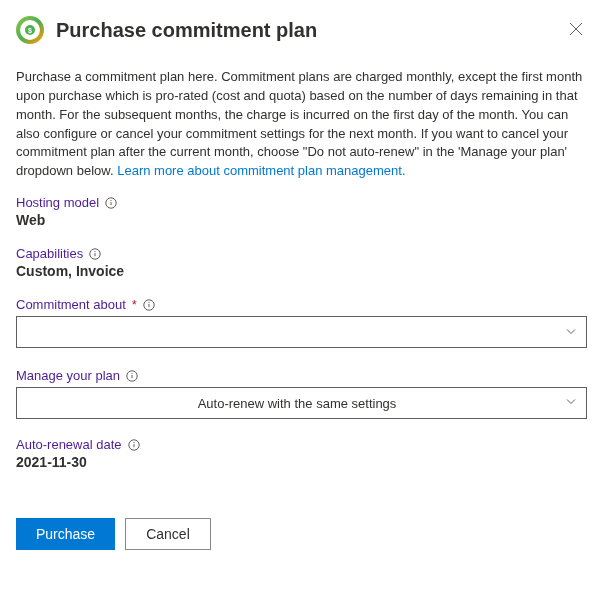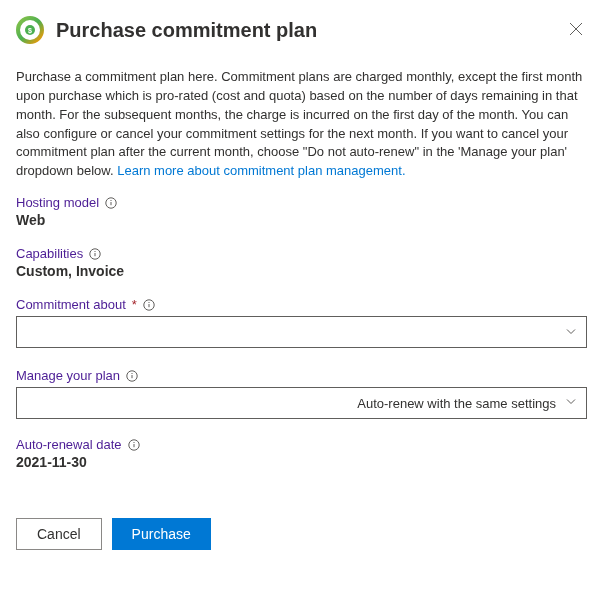--- a/index.html
+++ b/index.html
@@ -98,21 +98,21 @@
       width: 100%;
       height: 32px;
       border: 1px solid #605e5c;
       background: #ffffff;
       padding: 0 30px 0 21px;
       font-size: 13px;
       font-family: inherit;
       color: #323130;
       appearance: none;
       cursor: pointer;
-      text-align: right;
+      text-align: center;
     }
     .chevron-down {
       position: absolute;
       right: 10px;
       top: 50%;
       transform: translateY(-50%);
       pointer-events: none;
       color: #605e5c;
     }
     .footer {
@@ -253,15 +253,15 @@
           <circle cx="6" cy="6" r="5.2" fill="none" stroke="#605e5c" stroke-width="1"></circle>
           <rect x="5.5" y="5" width="1" height="3.2" fill="#605e5c"></rect>
           <rect x="5.5" y="3" width="1" height="1" fill="#605e5c"></rect>
         </svg>
     </span>
   </div>
   <div class="field-value">2021-11-30</div>
 </div>
 
 <div class="footer">
+  <button class="btn btn-primary">Purchase</button>
   <button class="btn btn-secondary">Cancel</button>
-  <button class="btn btn-primary">Purchase</button>
 </div>
 
 </body></html>

